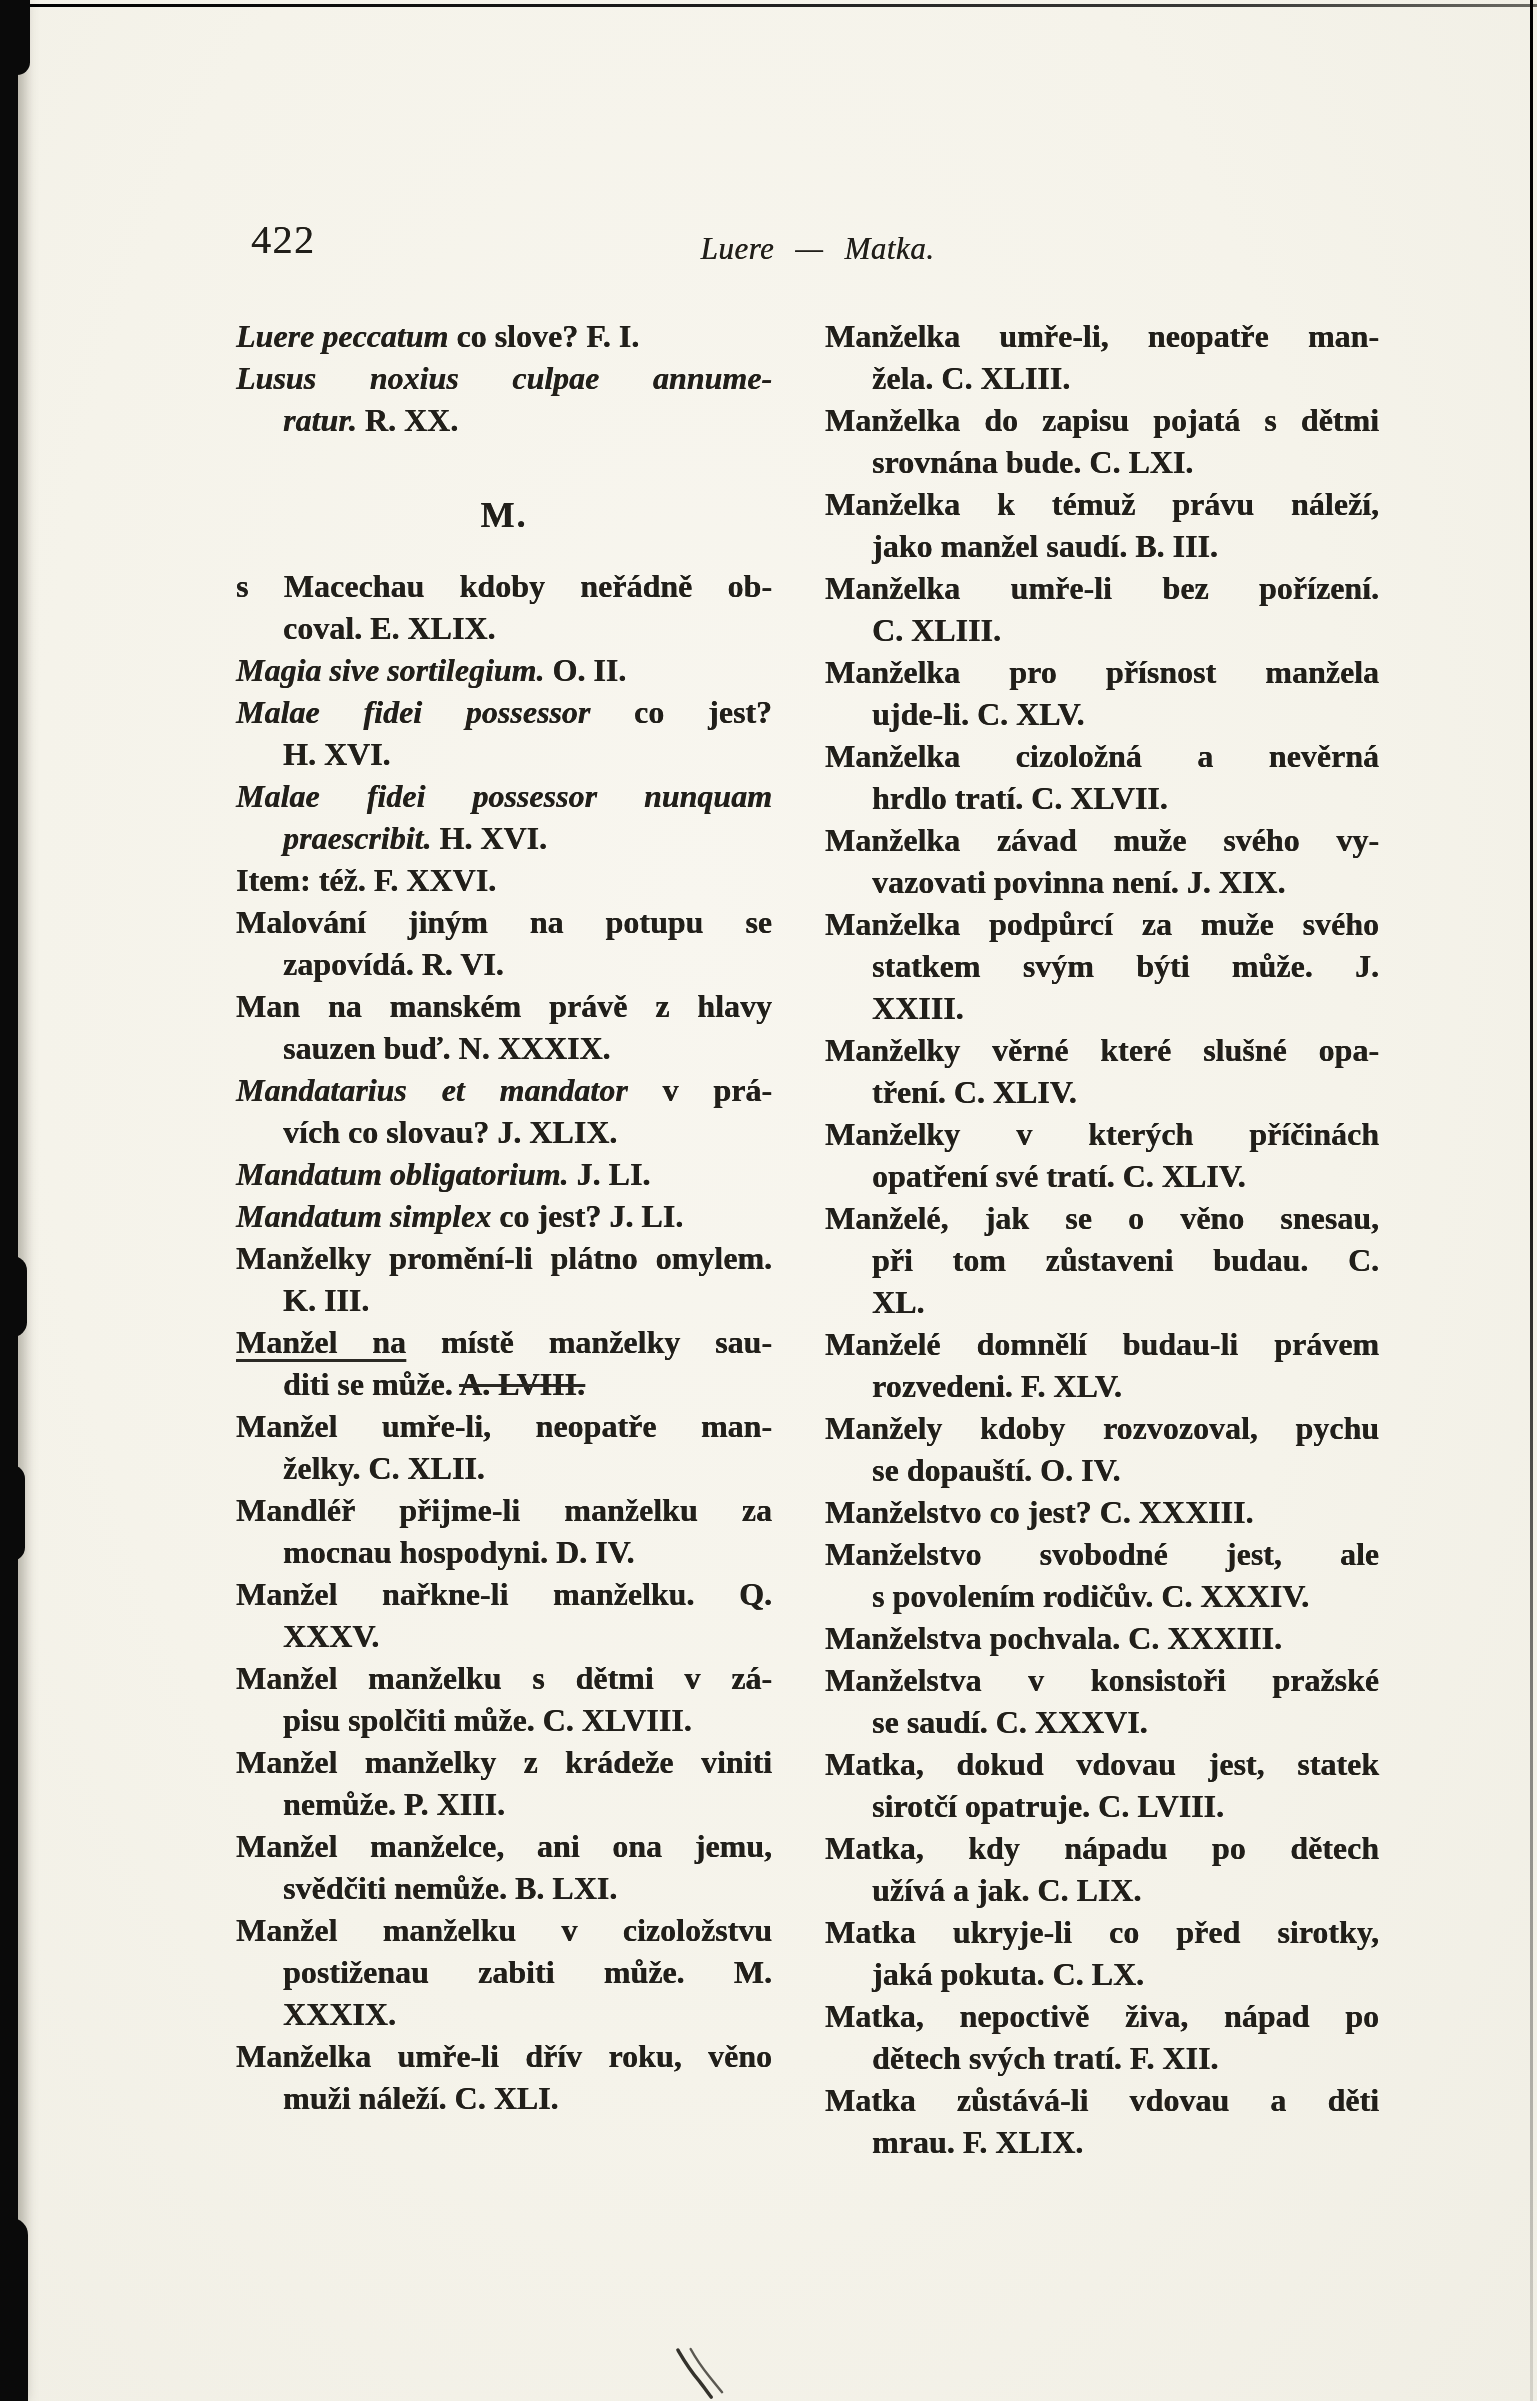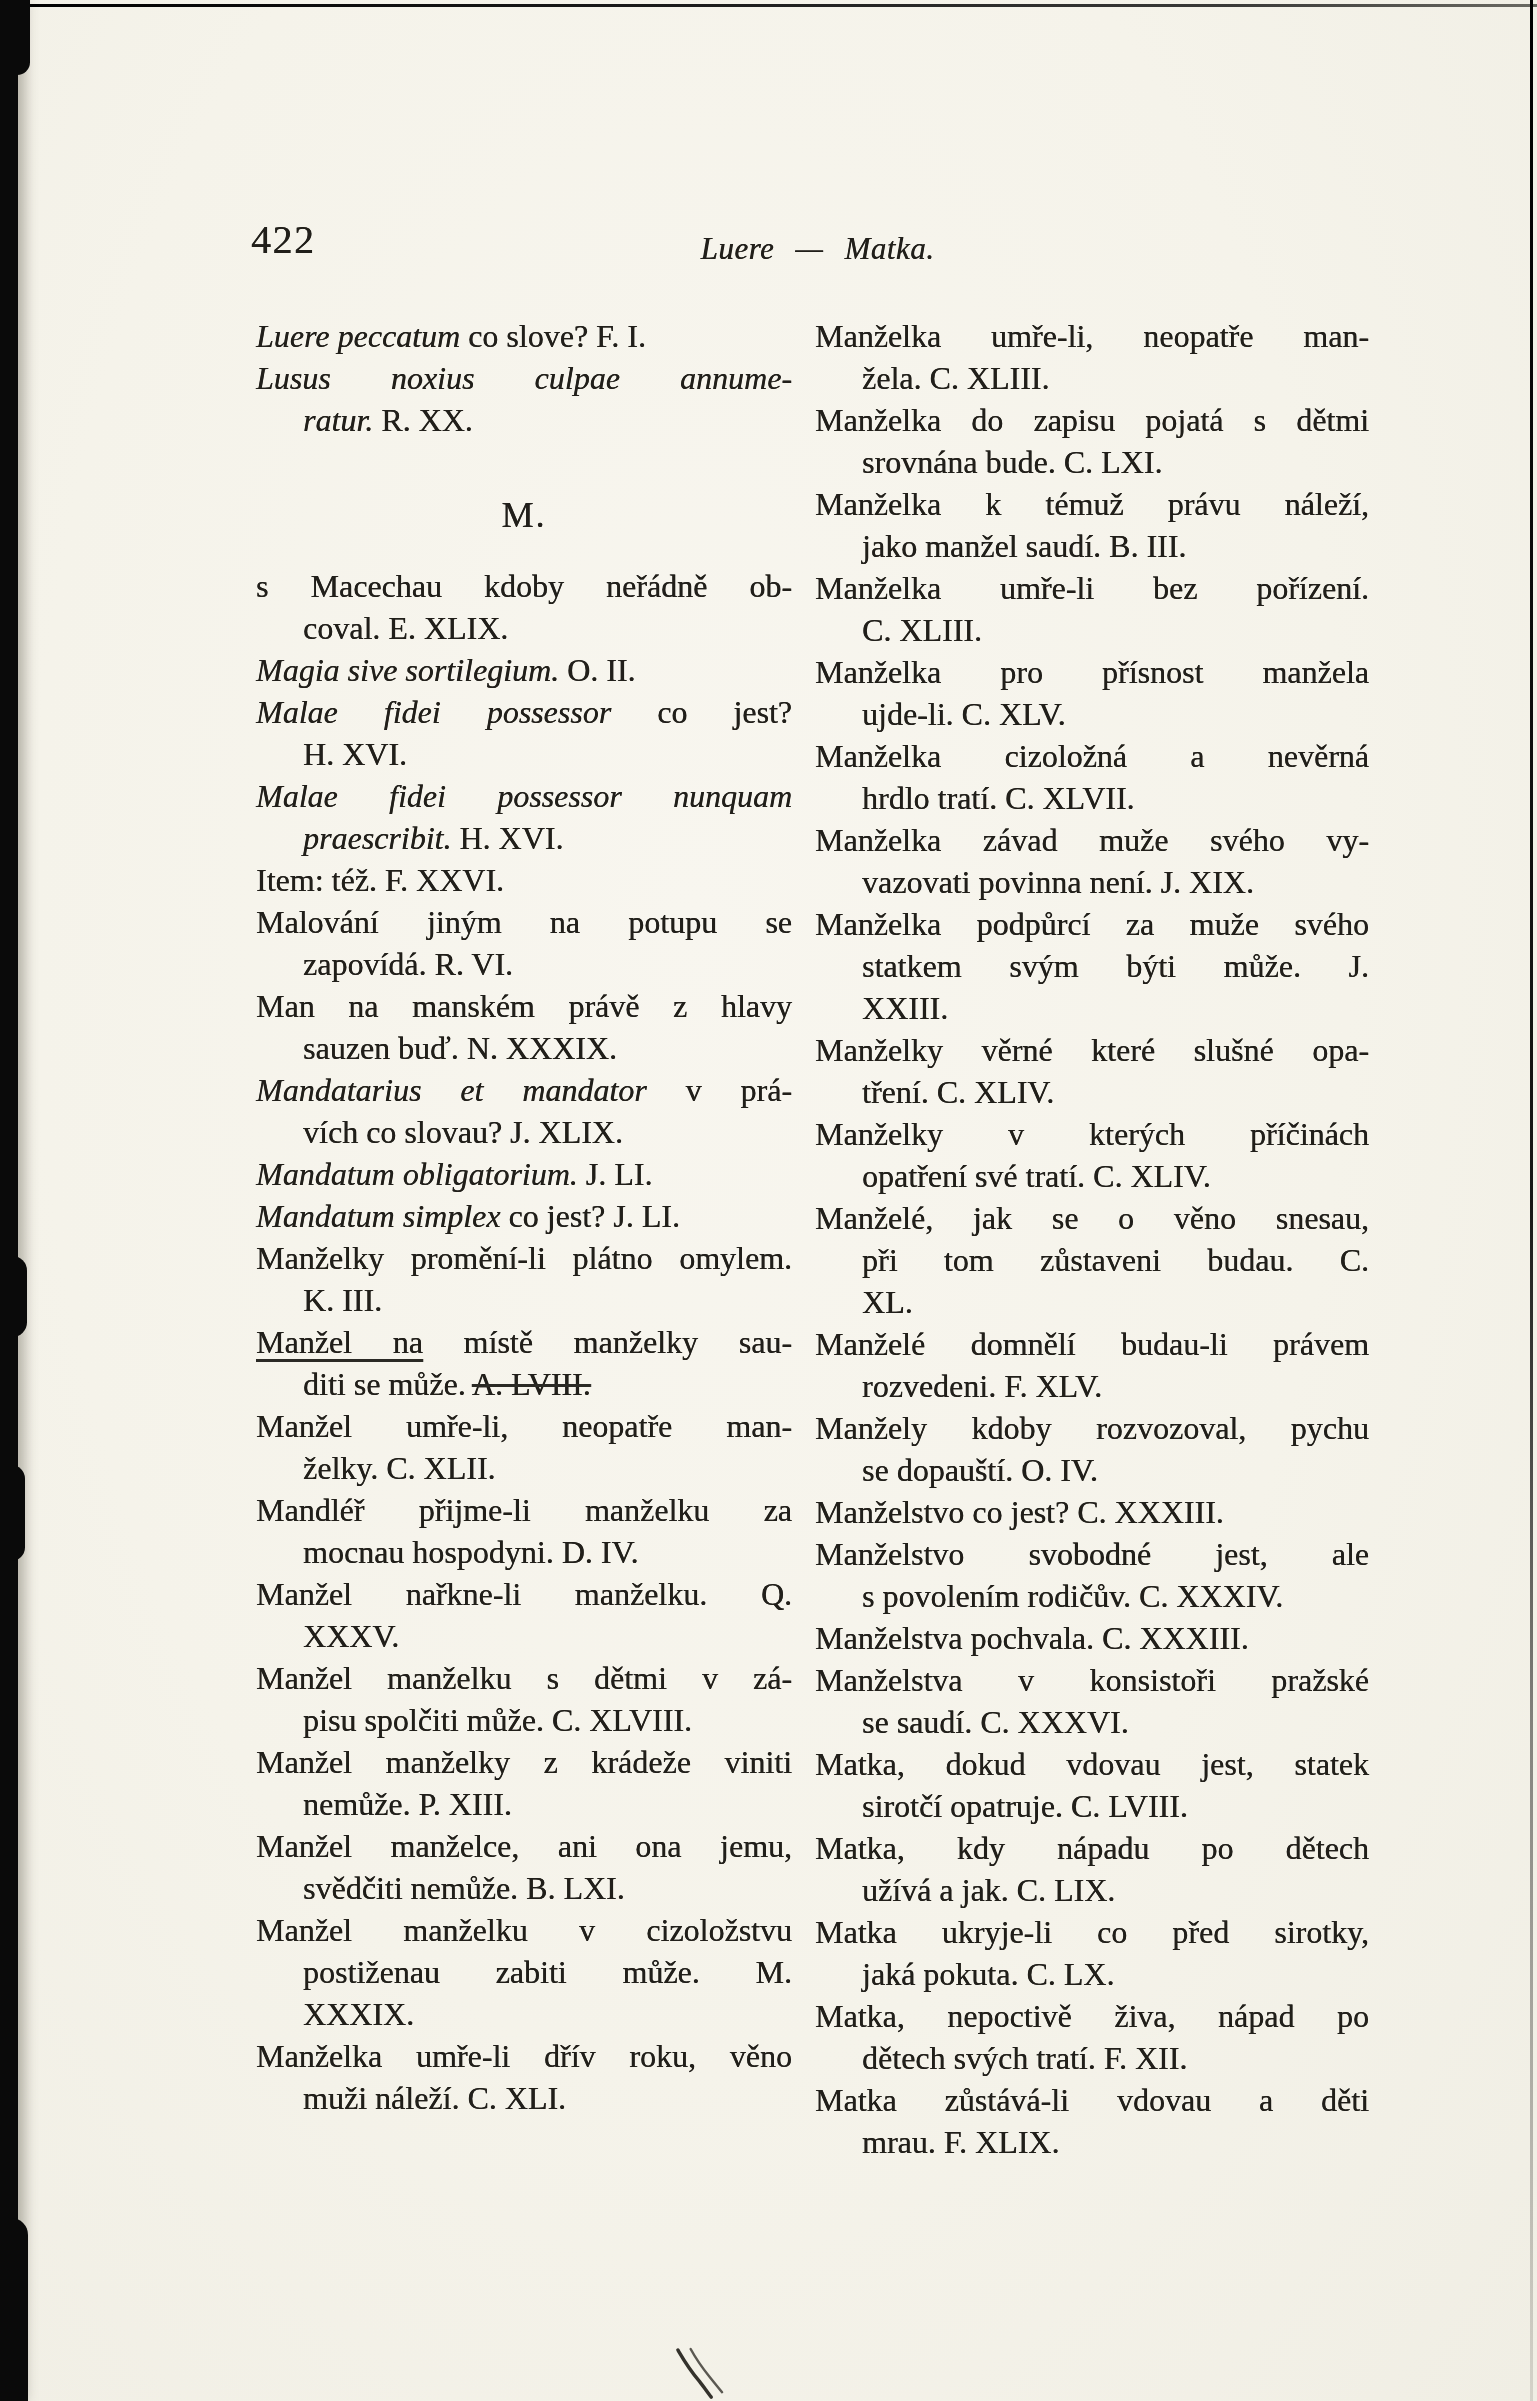--- a/index.html
+++ b/index.html
@@ -46,24 +46,25 @@
     text-shadow: 0.3px 0 0 currentColor;
   }
   .running-title {
     position: absolute; left: 0; right: 0; top: 17px; text-align: center;
     font-style: italic; font-size: 31px; word-spacing: 12.8px; letter-spacing: 0.5px;
     text-shadow: 0.3px 0 0 currentColor;
   }
 
   
   .text-block {
-    position: absolute; top: 315px; left: 256px;
-    display: flex; gap: 23px;
+    position: absolute; top: 315px; left: 236px;
+    display: flex; gap: 53px;
     font-size: 32px; line-height: 42px;
     text-shadow: 0.3px 0 0 currentColor;
+    font-weight: bold;
   }
   .col { width: 536px; }
   .col-r { width: 554px; }
 
   .section-heading {
     text-align: center;
     font-size: 36px;
     letter-spacing: 2px;
     margin: 53px 0 28.5px 0;
   }

